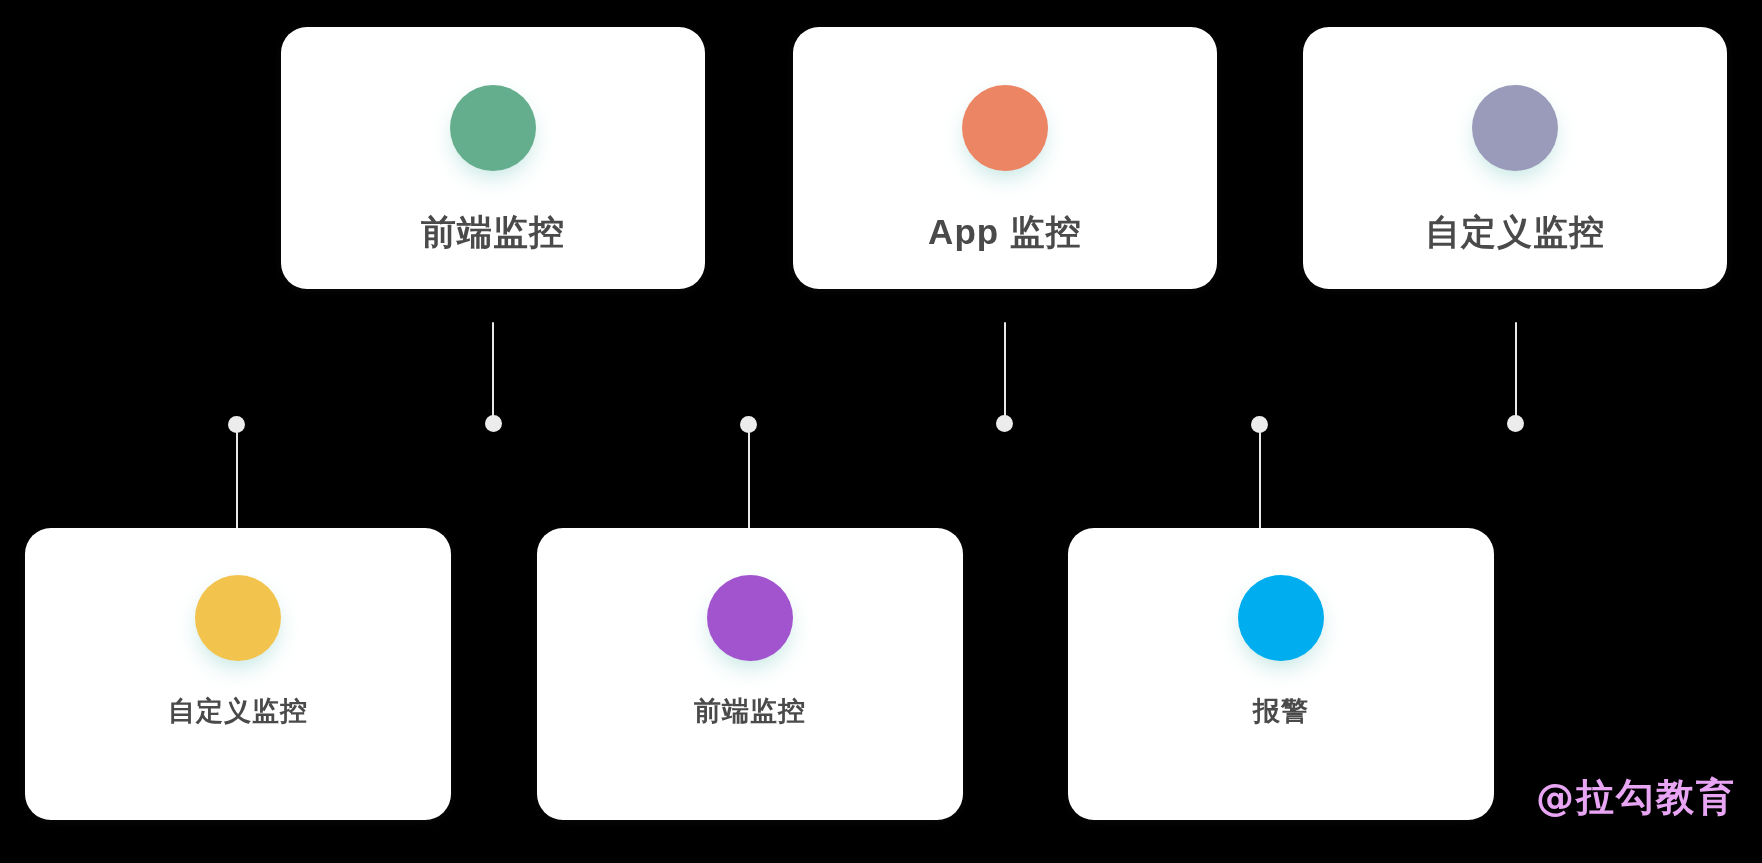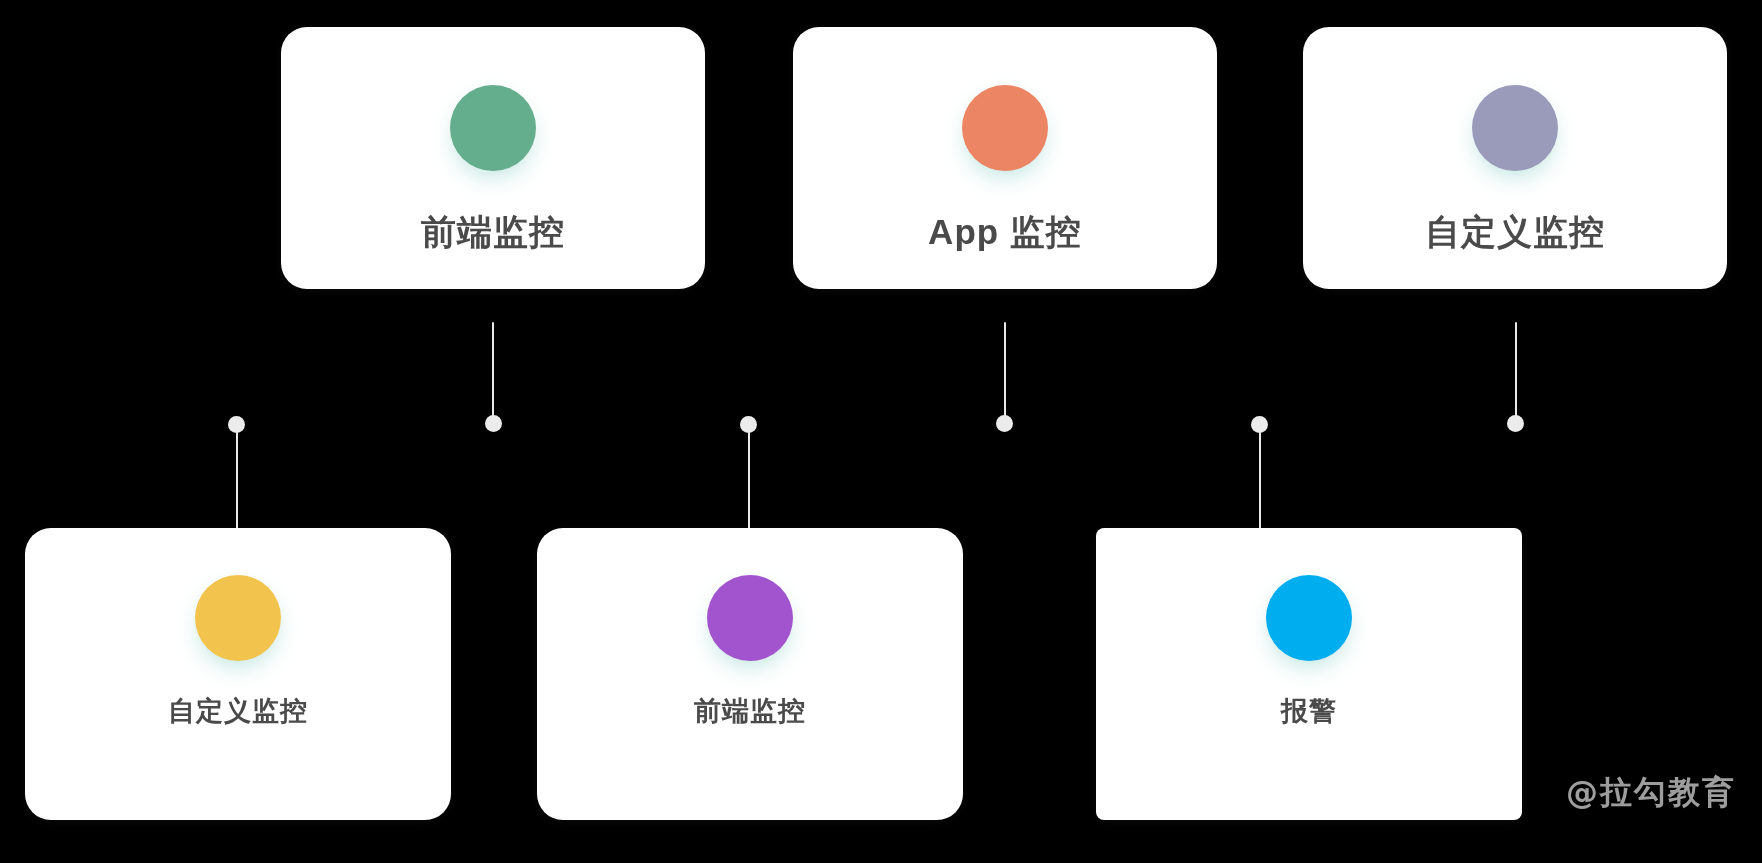--- a/index.html
+++ b/index.html
@@ -99,23 +99,23 @@
     width: 17px;
     height: 17px;
     border-radius: 50%;
     background: #ececec;
   }
 
   
   #watermark {
     position: absolute;
     right: 26px;
-    bottom: 48px;
-    color: #a3a3a3;
-    font-size: 32px;
+    bottom: 40px;
+    color: #f0abfc;
+    font-size: 38px;
     font-weight: bold;
     letter-spacing: 2px;
     opacity: 0.97;
     font-family: "DejaVu Sans", "Liberation Sans", sans-serif;
   }
 </style>
 </head>
 <body>
 
 <div id="stage">
@@ -156,20 +156,20 @@
   <div class="card bottom" style="left:25px;">
     <span class="card-dot" style="background:#f2c44d;"></span>
     <span class="card-label">自定义监控</span>
   </div>
 
   <div class="card bottom" style="left:537px;">
     <span class="card-dot" style="background:#a253ce;"></span>
     <span class="card-label">前端监控</span>
   </div>
 
-  <div class="card bottom" style="left:1096px;border-radius:8px;">
+  <div class="card bottom" style="left:1068px;">
     <span class="card-dot" style="background:#00aeef;"></span>
     <span class="card-label">报警</span>
   </div>
 
   <div id="watermark">@拉勾教育</div>
 
 </div>
 
 </body></html>

